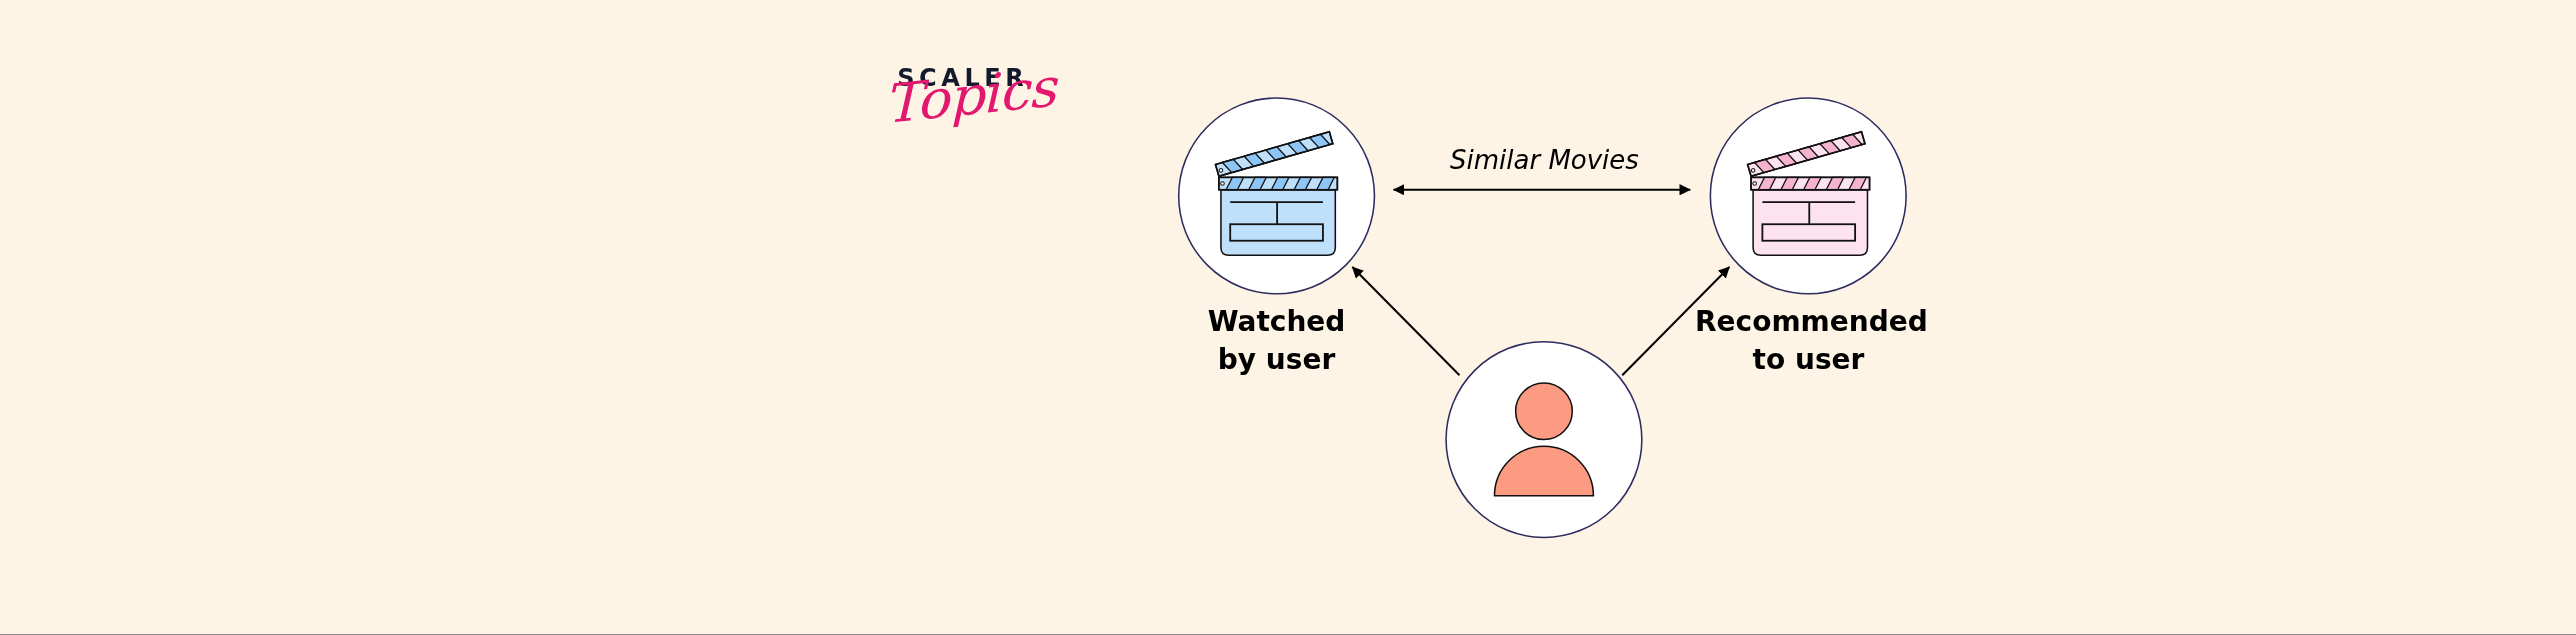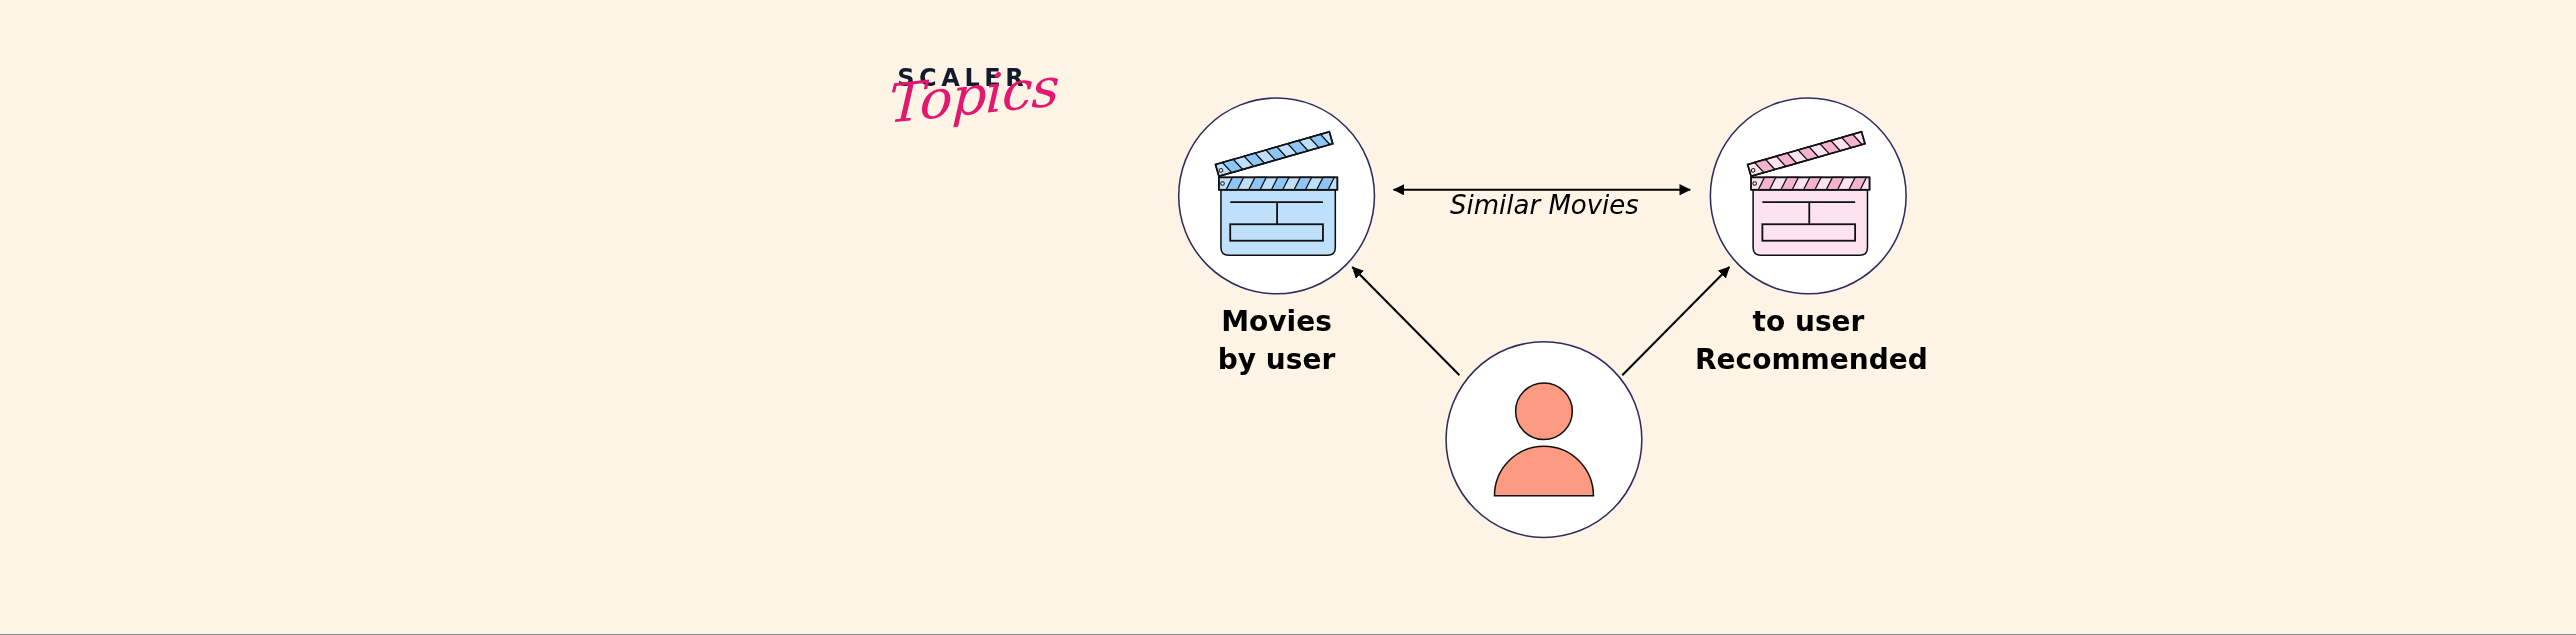--- a/index.html
+++ b/index.html
@@ -63,21 +63,20 @@
       color: #000;
       white-space: nowrap;
     }
     .edge-label {
       position: absolute;
       font-family: "DejaVu Sans", sans-serif;
       font-style: italic;
       font-size: 26px;
       color: #000;
       white-space: nowrap;
-      margin-top: 45px;
     }
   </style>
 </head>
 <body>
 
 <div class="bottom-rule"></div>
 
 <div class="logo">
   <div class="logo-scaler">SCALER</div>
   <div class="logo-topics">Topics</div>
@@ -167,20 +166,20 @@
     <g>
       <circle cx="2997" cy="798" r="55" fill="#fd9a82" stroke="#111" stroke-width="3"></circle>
       <path d="M2901,962 A96,96 0 0 1 3093,962 Z" fill="#fd9a82" stroke="#111" stroke-width="3"></path>
     </g>
   </g>
 </svg>
 
 <div class="edge-label" style="left:1450px; top:145px;">Similar Movies</div>
 
 <div class="node-label" style="left:1199px; top:303px; width:155px;">
-  <div>Movies</div>
+  <div>Watched</div>
   <div>by user</div>
 </div>
 <div class="node-label" style="left:1695px; top:303px; width:227px;">
+  <div>Recommended</div>
   <div>to user</div>
-  <div>Recommended</div>
 </div>
 
 
 </body></html>

